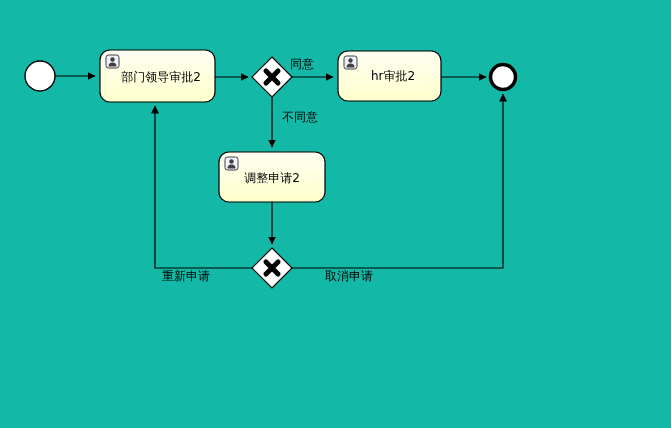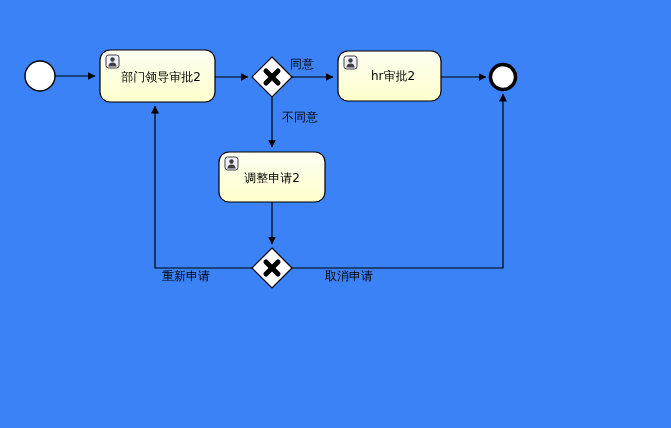--- a/index.html
+++ b/index.html
@@ -5,21 +5,21 @@
   html, body {
     margin: 0;
     padding: 0;
     background: #ffffff;
     font-family: "DejaVu Sans", "Liberation Sans", sans-serif;
   }
   .canvas {
     position: relative;
     width: 671px;
     height: 428px;
-    background: #3b82f6;
+    background: #14b8a6;
     overflow: hidden;
   }
   svg text {
     font-family: "DejaVu Sans", "Liberation Sans", sans-serif;
     font-size: 12px;
     fill: #000000;
   }
   svg .edge-label {
     font-size: 12px;
   }

